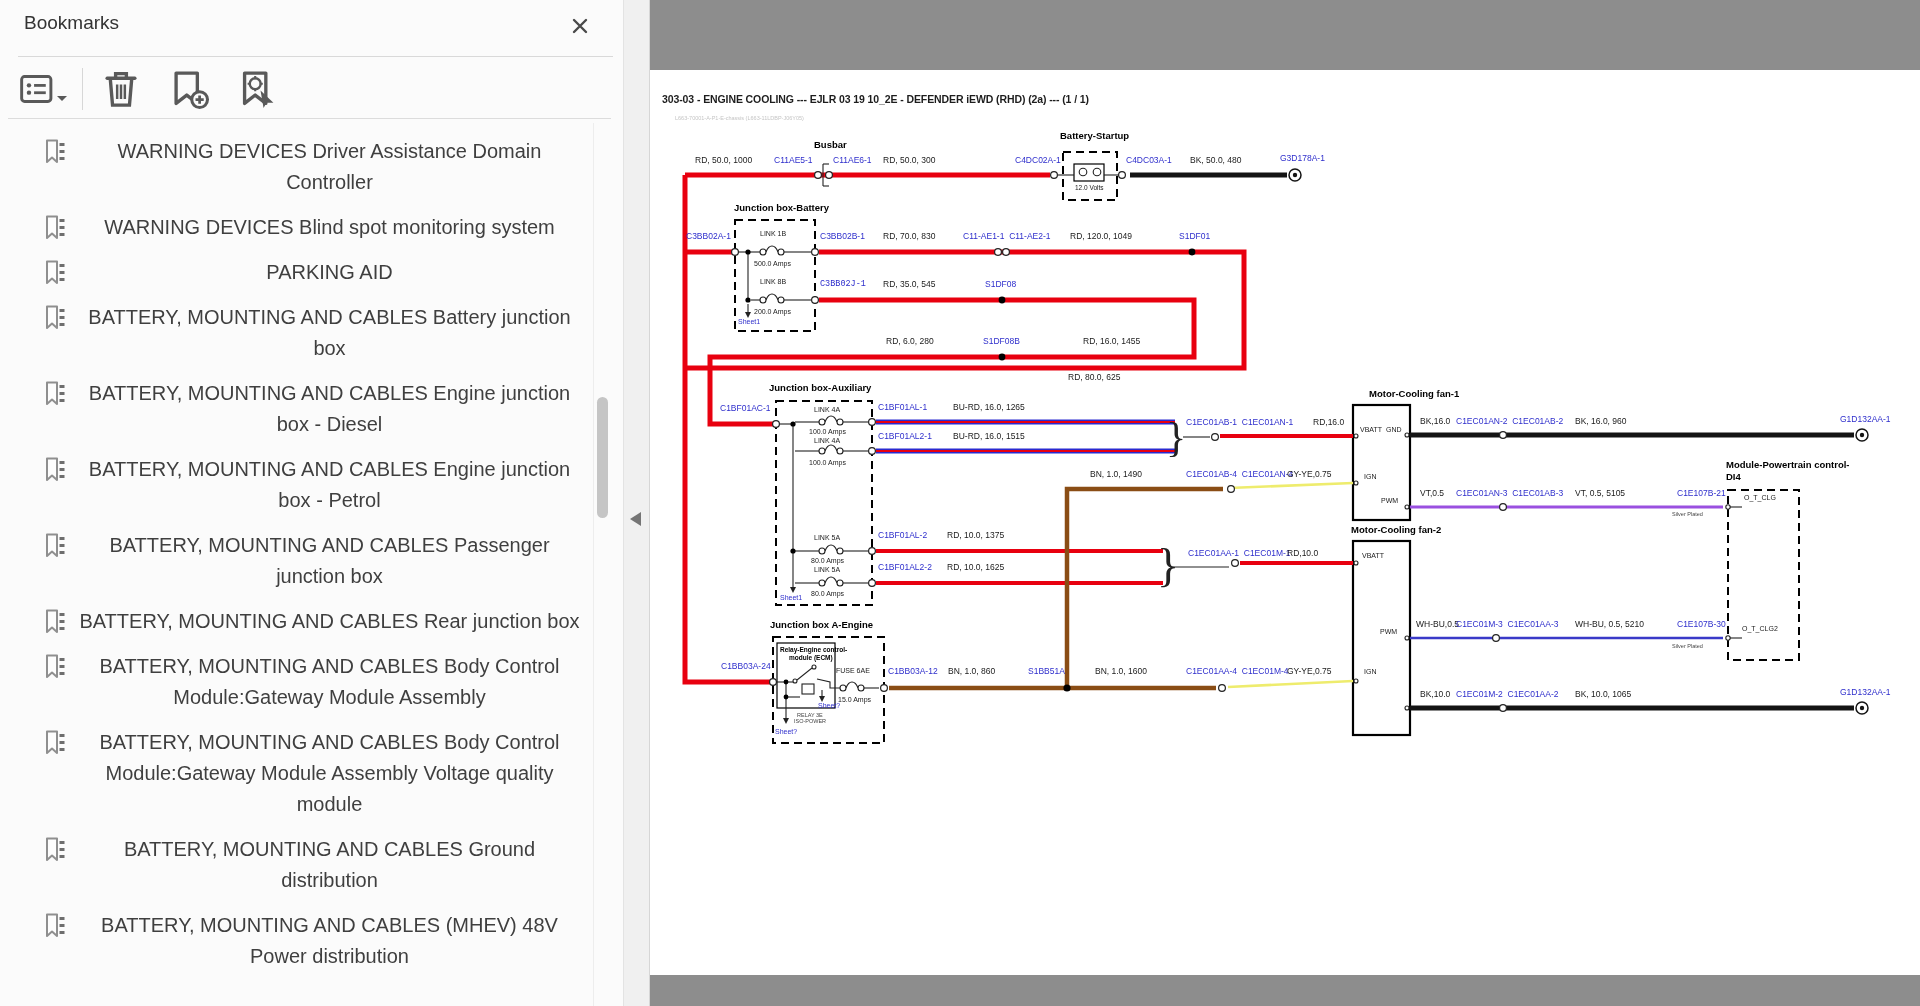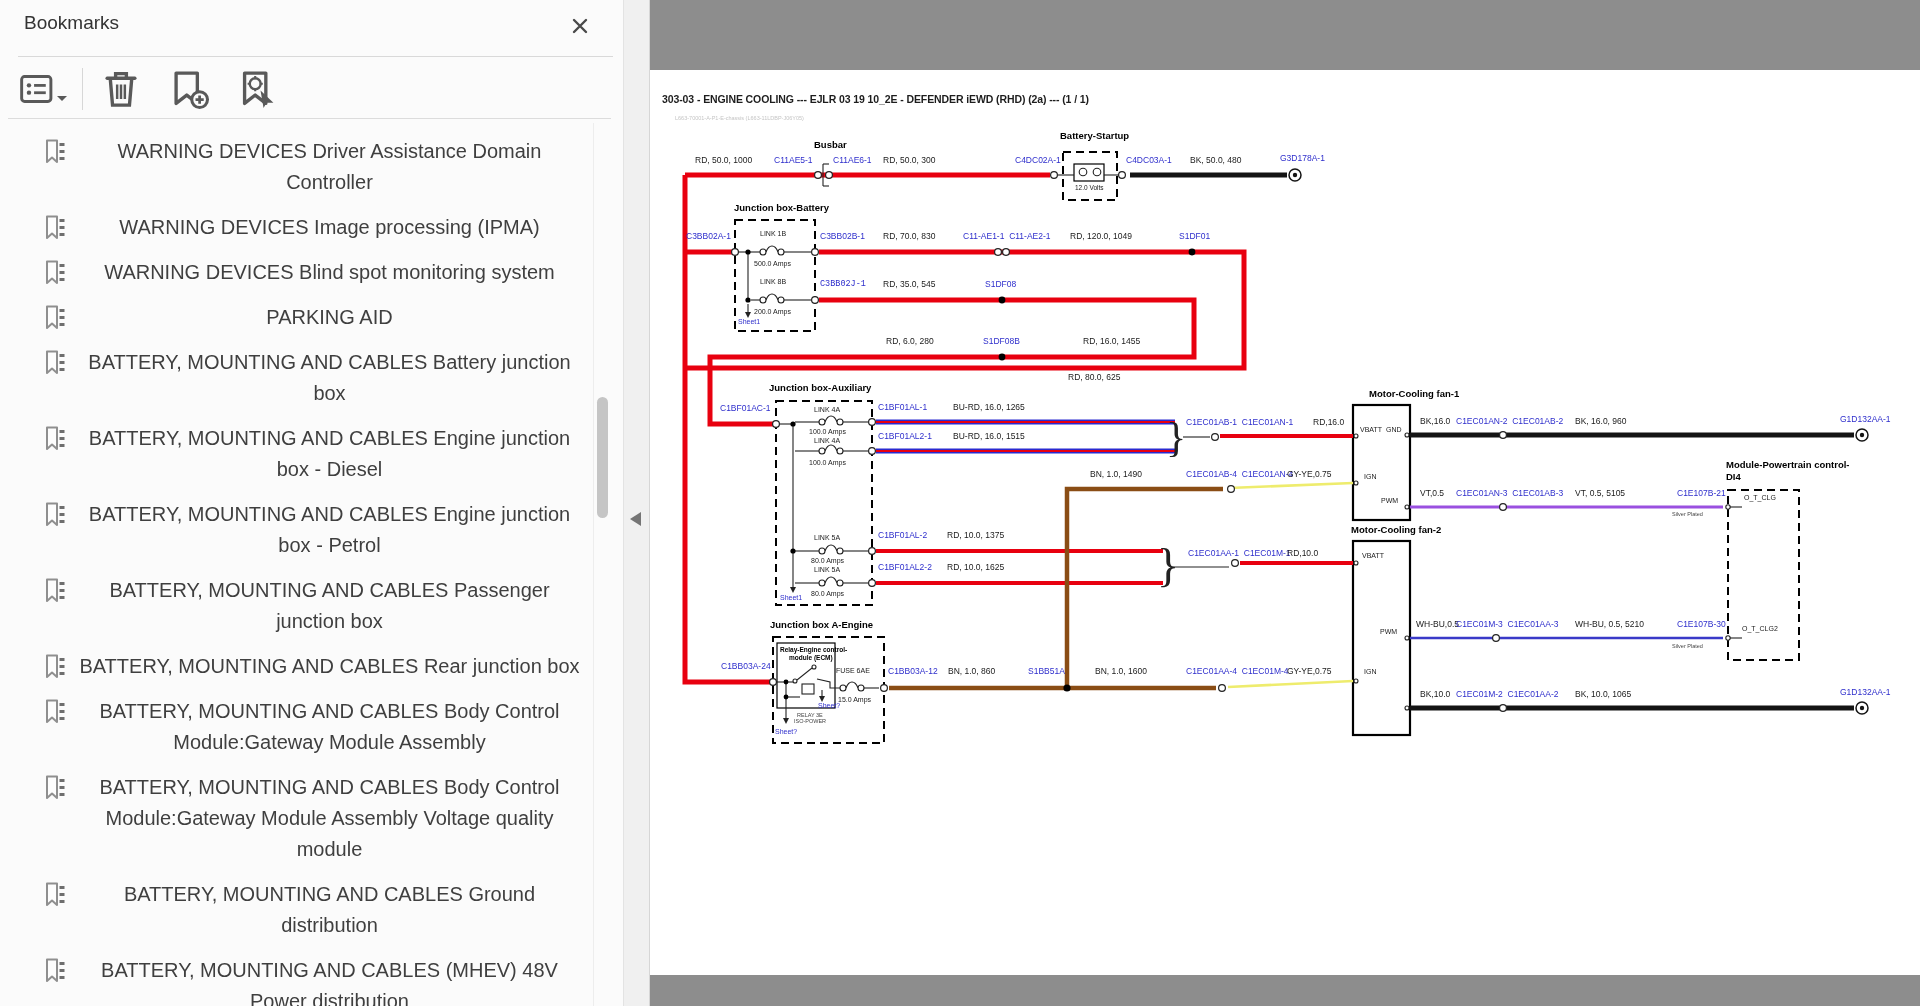--- a/index.html
+++ b/index.html
@@ -116,29 +116,20 @@
   <div class="bm-item">
     <svg class="bm-icon" width="24" height="28" viewBox="0 0 24 28">
       <path d="M4 2.5 H14 V24 L9 19.5 L4 24 Z" fill="#fdfdfd" stroke="#8f8f8f" stroke-width="2" stroke-linejoin="round"></path>
       <rect x="16.5" y="5" width="5" height="3" fill="#6e6e6e"></rect>
       <rect x="16.5" y="12" width="5" height="3" fill="#6e6e6e"></rect>
       <rect x="16.5" y="19" width="5" height="3" fill="#6e6e6e"></rect>
     </svg>
     <div class="bm-label">WARNING DEVICES Driver Assistance Domain Controller</div>
   </div>
 
-  <div class="bm-item">
-    <svg class="bm-icon" width="24" height="28" viewBox="0 0 24 28">
-      <path d="M4 2.5 H14 V24 L9 19.5 L4 24 Z" fill="#fdfdfd" stroke="#8f8f8f" stroke-width="2" stroke-linejoin="round"></path>
-      <rect x="16.5" y="5" width="5" height="3" fill="#6e6e6e"></rect>
-      <rect x="16.5" y="12" width="5" height="3" fill="#6e6e6e"></rect>
-      <rect x="16.5" y="19" width="5" height="3" fill="#6e6e6e"></rect>
-    </svg>
-    <div class="bm-label">WARNING DEVICES Image processing (IPMA)</div>
-  </div>
 
   <div class="bm-item">
     <svg class="bm-icon" width="24" height="28" viewBox="0 0 24 28">
       <path d="M4 2.5 H14 V24 L9 19.5 L4 24 Z" fill="#fdfdfd" stroke="#8f8f8f" stroke-width="2" stroke-linejoin="round"></path>
       <rect x="16.5" y="5" width="5" height="3" fill="#6e6e6e"></rect>
       <rect x="16.5" y="12" width="5" height="3" fill="#6e6e6e"></rect>
       <rect x="16.5" y="19" width="5" height="3" fill="#6e6e6e"></rect>
     </svg>
     <div class="bm-label">WARNING DEVICES Blind spot monitoring system</div>
   </div>

